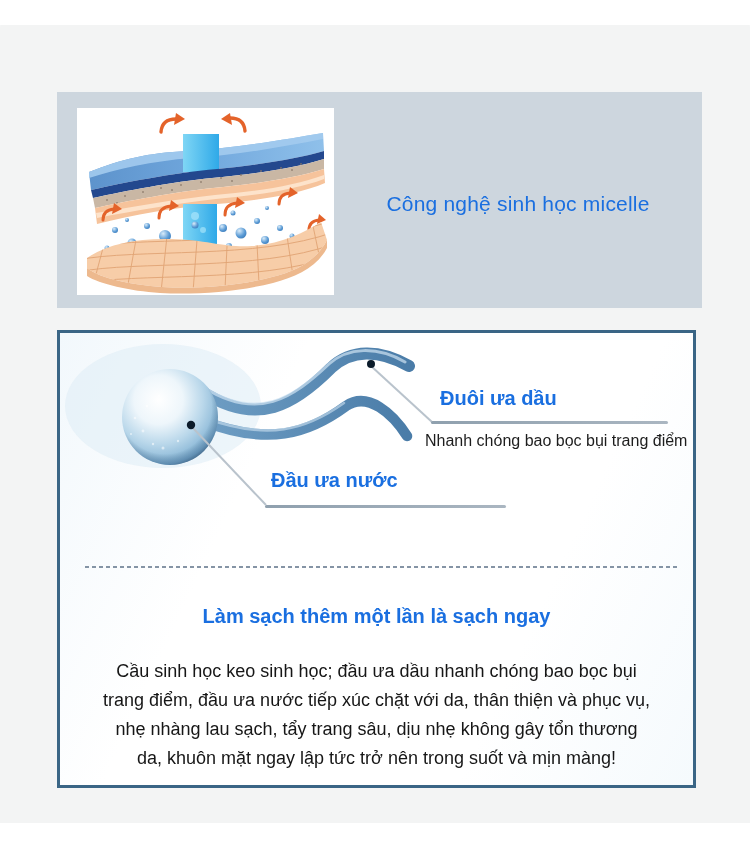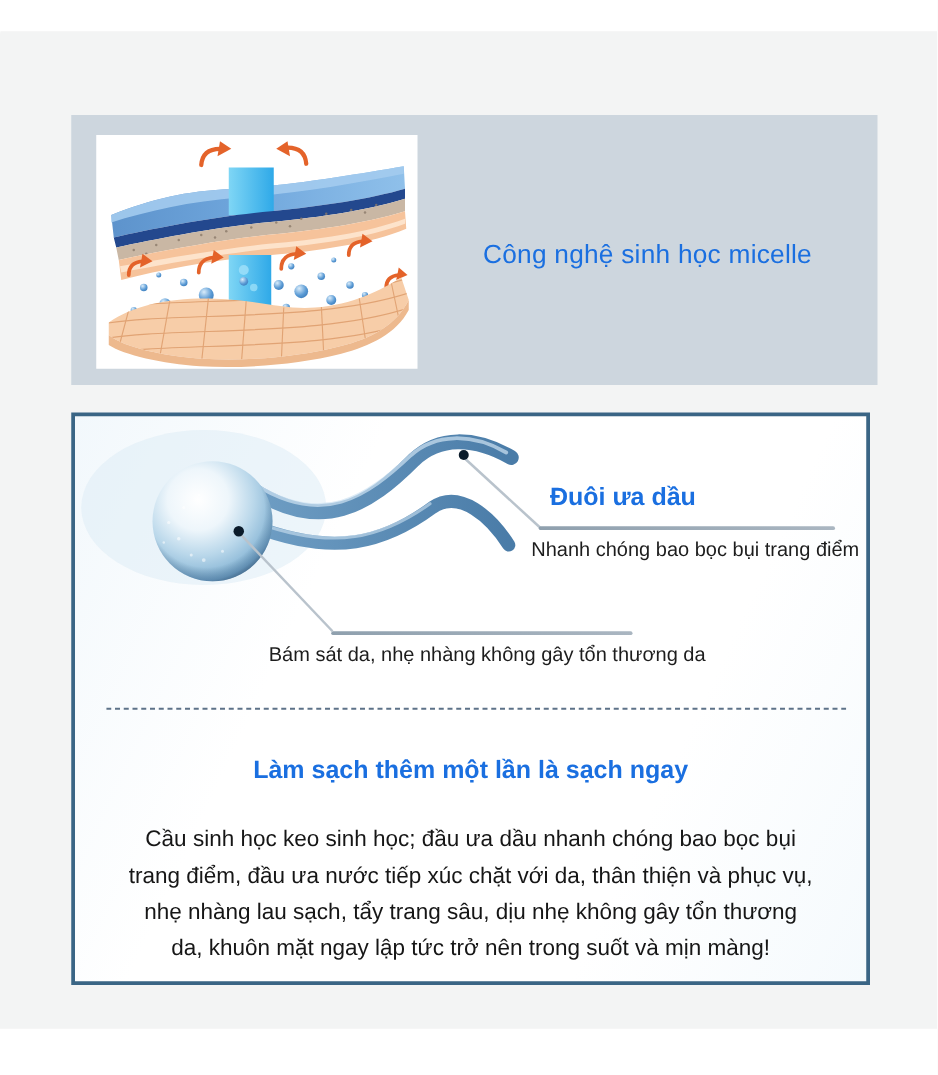--- a/index.html
+++ b/index.html
@@ -211,22 +211,22 @@
       <path d="M130,92 L203,169" stroke="#b9c3cc" stroke-width="2" fill="none"></path>
 
       <circle cx="308" cy="28" r="4" fill="#0b1b2a"></circle>
       <circle cx="128" cy="89" r="4.2" fill="#0b1b2a"></circle>
     </svg>
 
     <div id="callout1-title" class="abs callout-title">Đuôi ưa dầu</div>
     <div id="callout1-line" class="abs callout-line"></div>
     <div id="callout1-caption" class="abs callout-caption">Nhanh chóng bao bọc bụi trang điểm</div>
 
+    <div id="callout2-title" class="abs callout-title">Đầu ưa nước</div>
     <div id="callout2-line" class="abs callout-line"></div>
-    <div id="callout2-caption" class="abs callout-caption">Bám sát da, nhẹ nhàng không gây tổn thương da</div>
 
     <svg id="dashed-rule" class="abs" viewBox="0 0 592 6" preserveAspectRatio="none">
       <line x1="0" y1="3" x2="592" y2="3" stroke="#5d7288" stroke-width="1.6" stroke-dasharray="4 3"></line>
     </svg>
 
     <div id="box-paragraph" class="abs">Cầu sinh học keo sinh học; đầu ưa dầu nhanh chóng bao bọc bụi
 trang điểm, đầu ưa nước tiếp xúc chặt với da, thân thiện và phục vụ,
 nhẹ nhàng lau sạch, tẩy trang sâu, dịu nhẹ không gây tổn thương
 da, khuôn mặt ngay lập tức trở nên trong suốt và mịn màng!</div>
 

